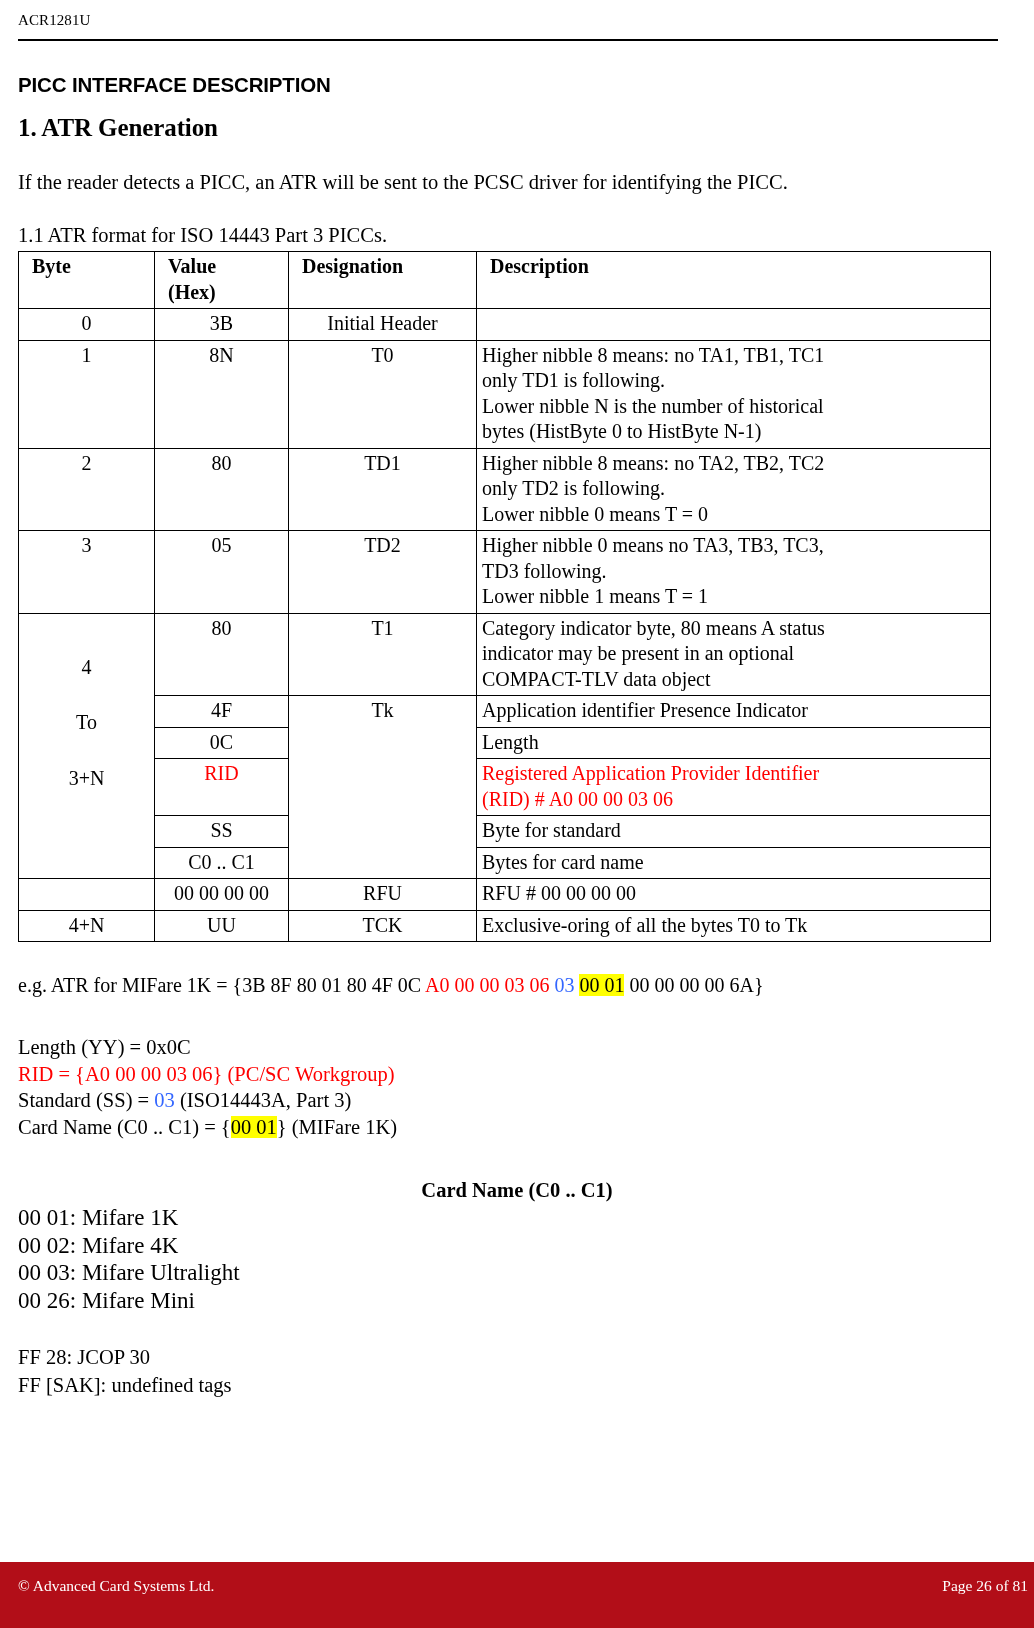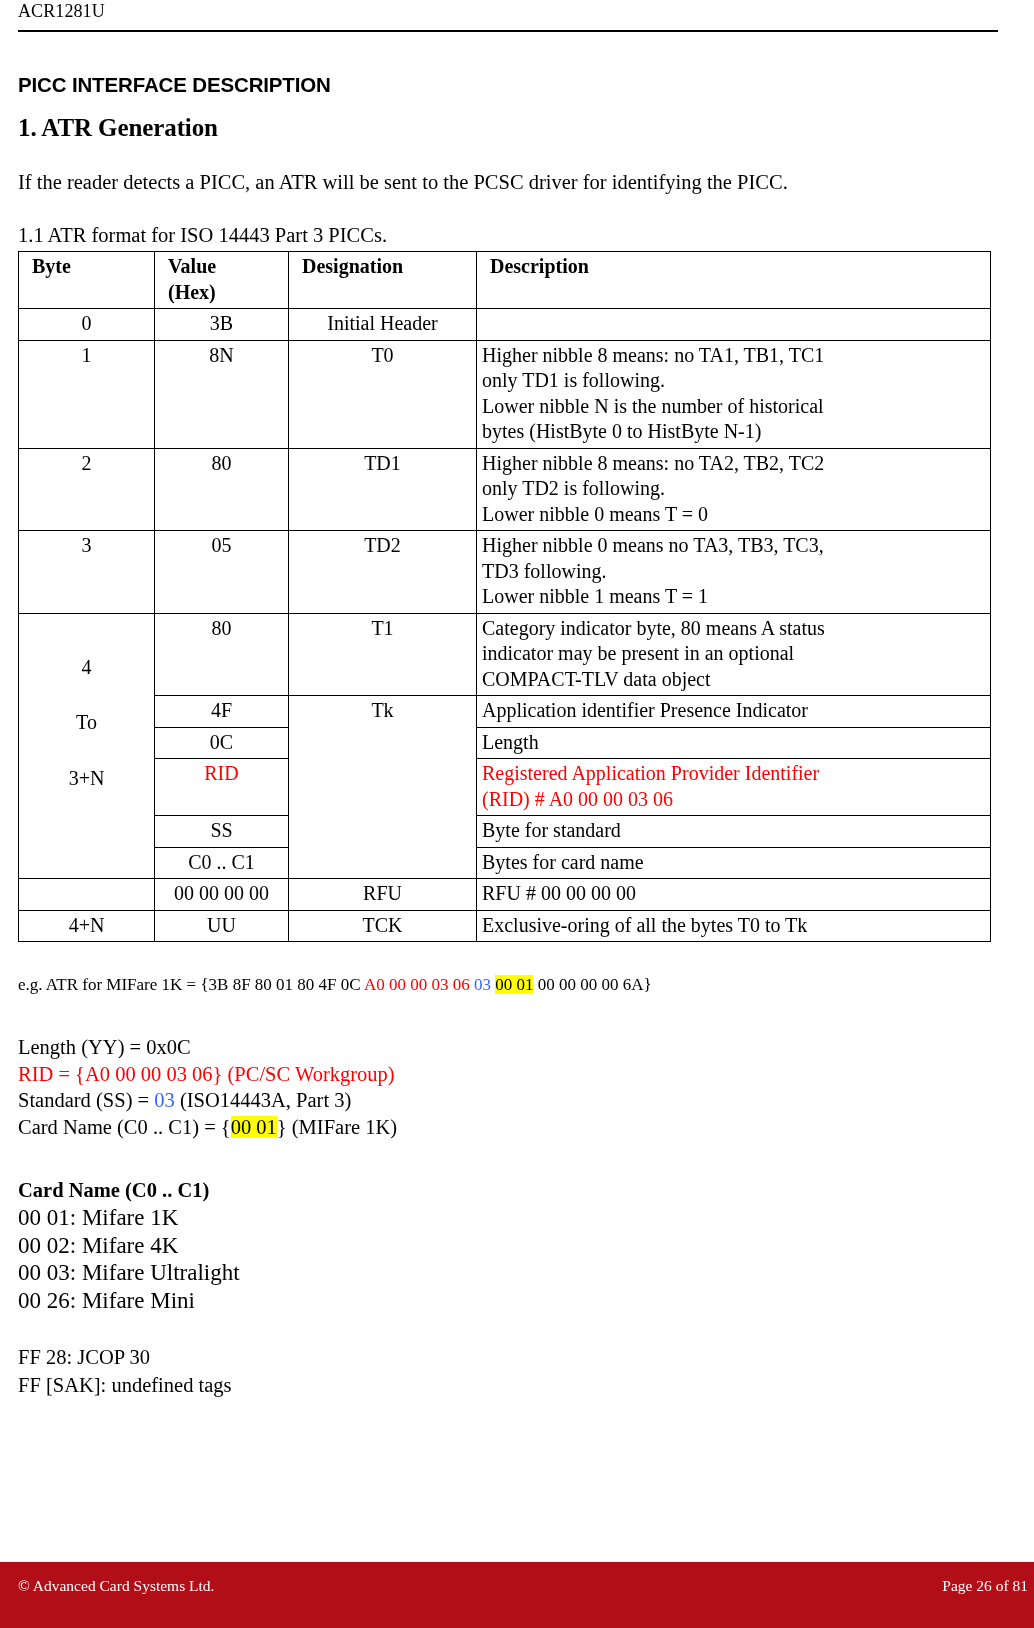--- a/index.html
+++ b/index.html
@@ -18,23 +18,23 @@
 
   
   #page-header {
     position: absolute;
     left: 18px;
     top: 0px;
     width: 980px;
   }
   #page-header .hdr-text {
     font-family: "Liberation Serif", serif;
-    font-size: 18px;
+    font-size: 15px;
     line-height: 20px;
-    padding-top: 1px;
+    padding-top: 10px;
     letter-spacing: .1px;
   }
   #page-header .hdr-rule {
     border-top: 2.2px solid #000;
     margin-top: 9px;
   }
 
   
   #content {
     position: absolute;
@@ -113,36 +113,37 @@
   
   td.tk-cell { text-align: center; vertical-align: top; padding-top: 3px; }
 
   
   .red  { color: #FF0000; }
   .blue { color: #3366FF; }
   .hl   { background: #FFFF00; }
 
   
   .example-line {
-    font-size: 17px;
+    font-size: 20px;
     line-height: 26px;
     margin: 30px 0 0 0;
     white-space: nowrap;
   }
   .deflist {
     font-size: 20.5px;
     line-height: 26.5px;
     margin: 36px 0 0 0;
   }
   .deflist div { white-space: nowrap; }
   .cardname-head {
     font-size: 20.5px;
     line-height: 27px;
     font-weight: bold;
     margin: 37px 0 0 0;
+    text-align: center;
   }
   .cardlist {
     font-size: 23px;
     line-height: 27.5px;
     margin: 0;
   }
   .cardlist2 {
     font-size: 20.5px;
     line-height: 27.5px;
     margin: 30px 0 0 0;

